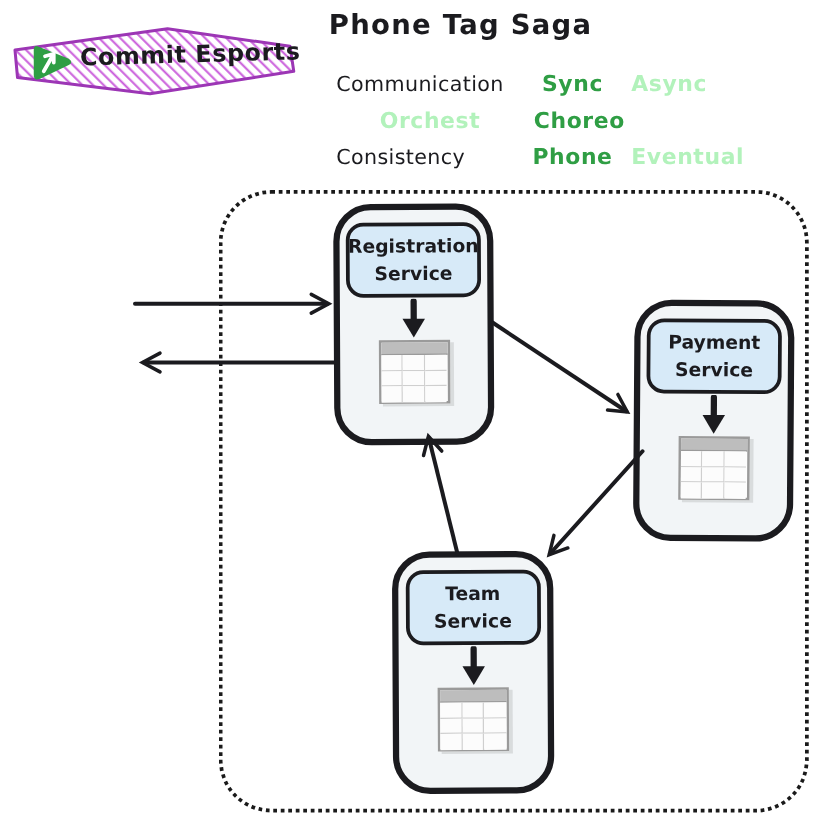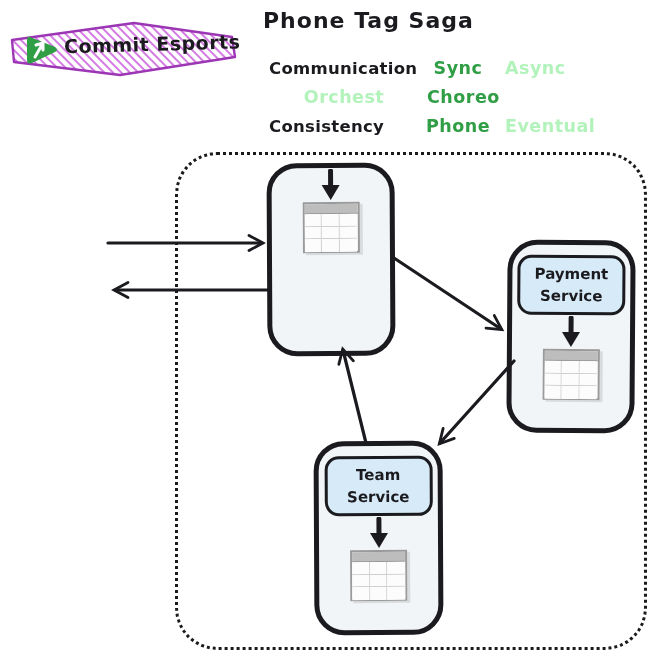--- a/index.html
+++ b/index.html
@@ -18,21 +18,21 @@
     transform:rotate(-1.6deg);white-space:nowrap;
   }
   
   .title{
     position:absolute;left:263px;top:8px;width:390px;
     font-size:22px;font-weight:700;letter-spacing:1px;white-space:nowrap;
   }
   
   .legend{position:absolute;left:269px;top:58px;width:380px;}
   .legend-row{display:grid;grid-template-columns:150px 78px auto;align-items:baseline;height:29px;}
-  .legend-label{font-size:16.5px;font-weight:700;letter-spacing:.3px;}
+  .legend-label{font-size:16.5px;font-weight:400;letter-spacing:.3px;}
   .opt{font-size:17.5px;font-weight:700;letter-spacing:.5px;}
   .opt1{justify-self:center;}
   .opt2{justify-self:start;margin-left:8px;}
   .active{color:var(--active,#2f9e44);}
   .inactive{color:var(--inactive,#b2f2bb);}
   
   .boundary{
     position:absolute;left:175px;top:152px;width:466px;height:492px;
     border:3px dotted #1a1a1a;border-radius:42px;background:transparent;
   }
@@ -105,20 +105,21 @@
   <div class="legend-row">
     <span class="legend-label">Consistency</span>
     <span class="opt opt1 active">Phone</span>
     <span class="opt opt2 inactive">Eventual</span>
   </div>
 </div>
 
 <div class="boundary"></div>
 
 <div class="service svc-reg">
+  <div class="svc-label">Registration Service</div>
   <svg class="darr" width="26" height="32" viewBox="0 0 26 32">
     <line x1="13" y1="2" x2="13" y2="18"></line>
       <polygon points="4,16 22,16 13,31"></polygon>
   </svg>
   <div class="db">
     <div class="db-head"></div>
     <div class="db-grid">
         <i></i>
         <i></i>
         <i></i>

